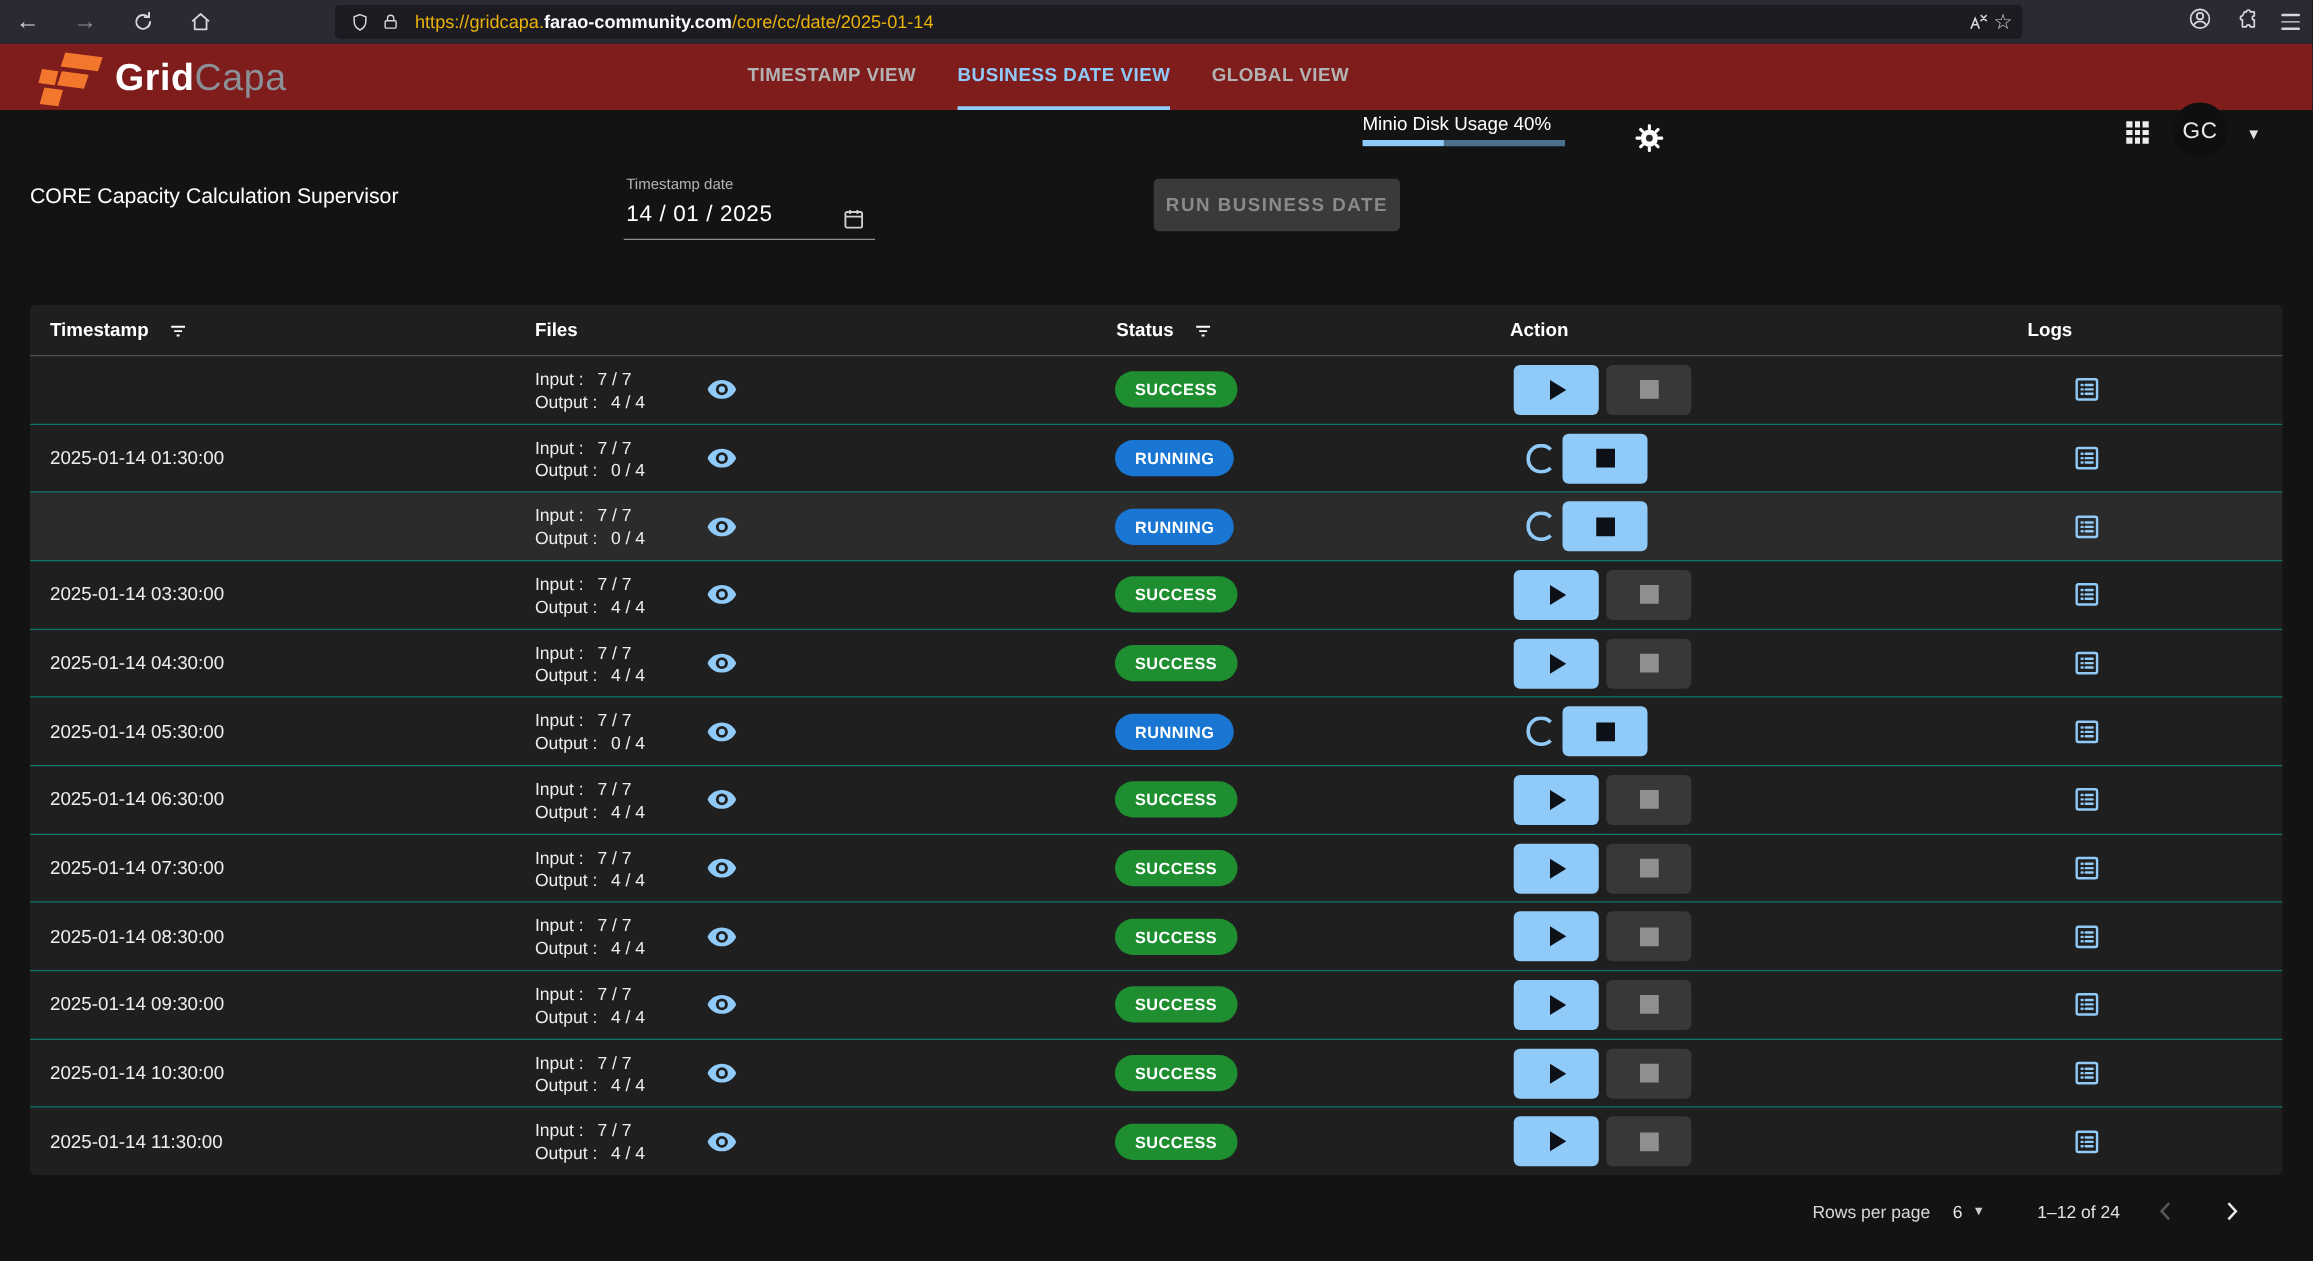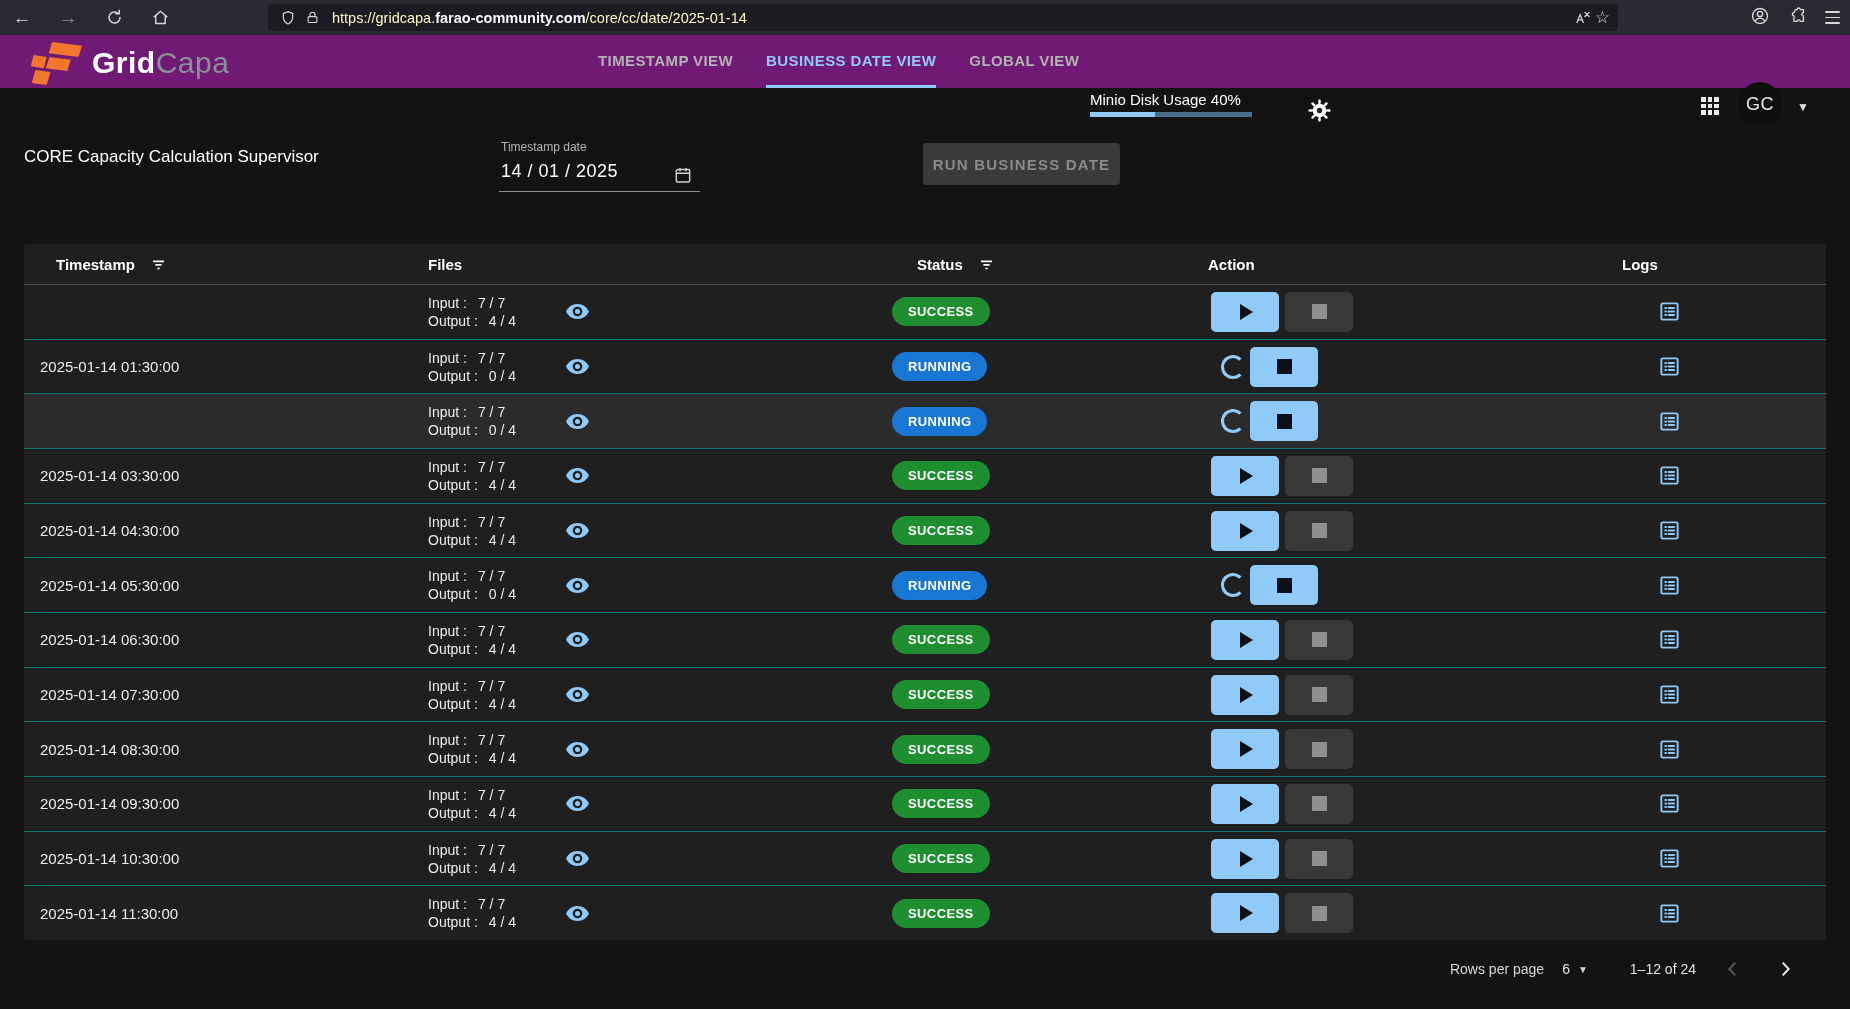--- a/index.html
+++ b/index.html
@@ -8,29 +8,29 @@
     background:#131313;
     font-family:"Liberation Sans", sans-serif;
     -webkit-font-smoothing:antialiased;
   }
   
   .chrome{position:absolute;left:0;top:0;width:1850px;height:35px;background:#2b2a33;border-bottom:1px solid #0c0c0d;}
   .chrome .navicons{position:absolute;left:10px;top:0;height:35px;display:flex;align-items:center;gap:22px;color:#d7d6db;}
   .chrome .nbtn{width:24px;height:24px;display:flex;align-items:center;justify-content:center;border-radius:4px;}
   .urlbar{position:absolute;left:268px;top:4px;width:1350px;height:27px;background:#1c1b22;border-radius:4px;display:flex;align-items:center;padding:0 8px;box-sizing:border-box;}
   .urlbar .urltext{font-size:14.5px;margin-left:8px;white-space:nowrap;overflow:hidden;flex:1;}
-  .url-dim{color:#fef9c3;}
+  .url-dim{color:#eab308;}
   .url-strong{color:#fbfbfe;font-weight:700;}
   .urlbar .uicon{display:flex;align-items:center;justify-content:center;width:24px;height:24px;}
   .chrome .rightIcons{position:absolute;right:10px;top:0;height:35px;display:flex;align-items:center;gap:18px;color:#d7d6db;}
   .star{font-size:17px;color:#d7d6db;line-height:1;}
   .burger{display:flex;flex-direction:column;gap:3.5px;}
   .burger i{display:block;width:15px;height:1.8px;background:#d7d6db;border-radius:1px;}
   
-  .appbar{position:absolute;left:0;top:35px;width:1850px;height:53px;background:#701a75;}
+  .appbar{position:absolute;left:0;top:35px;width:1850px;height:53px;background:#7f1d1d;}
   .brand{position:absolute;left:28px;top:3px;height:50px;display:flex;align-items:center;gap:8px;}
   .brand .wordmark{font-size:30px;letter-spacing:.5px;}
   .brand .bold{color:#ffffff;font-weight:700;}
   .brand .light{color:#8b9097;font-weight:400;}
   .tabs{position:absolute;left:598px;top:0;height:56px;display:flex;gap:33px;}
   .tab{height:53px;display:flex;align-items:center;font-size:15px;font-weight:700;letter-spacing:.4px;color:#b3b3b3;border-bottom:3px solid transparent;box-sizing:border-box;cursor:pointer;}
   .tab.active{color:var(--accent);border-bottom-color:var(--accent);}
   .minio{position:absolute;left:1090px;top:56px;width:162px;}
   .minio .mlabel{font-size:15px;color:#fff;white-space:nowrap;}
   .minio .track{margin-top:4px;height:5px;background:#4a708c;border-radius:0px;overflow:hidden;}
@@ -46,21 +46,21 @@
   .datefield{position:absolute;left:499px;top:140px;width:201px;cursor:text;}
   .datefield .dlabel{font-size:12px;color:#b3b3b3;margin-left:2px;}
   .datefield .dval{font-size:18px;color:#fff;margin-left:2px;margin-top:7px;letter-spacing:.5px;}
   .datefield .uline{position:absolute;left:0;top:51px;width:201px;height:1px;background:#8f8f8f;}
   .calbtn{position:absolute;left:172px;top:23px;width:24px;height:24px;display:flex;align-items:center;justify-content:center;cursor:pointer;}
   .runbtn{position:absolute;left:923px;top:143px;width:197px;height:42px;background:#3a3a3a;border:none;border-radius:4px;color:#8a8a8a;font-family:inherit;font-size:15px;font-weight:700;letter-spacing:1.2px;}
   
   .card{position:absolute;left:24px;top:244px;width:1802px;height:696px;background:#1f1f1f;border-radius:4px;overflow:hidden;display:flex;flex-direction:column;}
   .thead{position:relative;height:41px;flex:0 0 41px;border-bottom:1px solid #515151;box-sizing:border-box;}
   .hcell{position:absolute;top:0;height:41px;display:flex;align-items:center;gap:14px;color:#fff;font-size:15px;font-weight:700;}
-  .h-ts{left:16px;margin-left:16px;} .h-files{left:404px;} .h-status{left:869px;margin-left:24px;} .h-action{left:1184px;} .h-logs{left:1598px;}
+  .h-ts{left:16px;} .h-files{left:404px;} .h-status{left:869px;} .h-action{left:1184px;} .h-logs{left:1598px;}
   .fbtn{display:flex;align-items:center;justify-content:center;width:20px;height:20px;cursor:pointer;}
   .trow{position:relative;flex:1;border-top:1px solid #0f766e;box-sizing:border-box;}
   .trow:first-of-type{border-top:none;}
   .trow.highlight{background:#2b2b2b;}
   .cell{position:absolute;top:0;height:100%;display:flex;align-items:center;}
   .c-ts{left:16px;font-size:15px;color:#ededed;}
   .c-files{left:404px;flex-direction:column;justify-content:center;align-items:flex-start;font-size:14px;color:#ededed;line-height:18px;}
   .fline{display:flex;}
   .fline .flab{display:inline-block;}
   .fline .fval{display:inline-block;margin-left:11px;}

